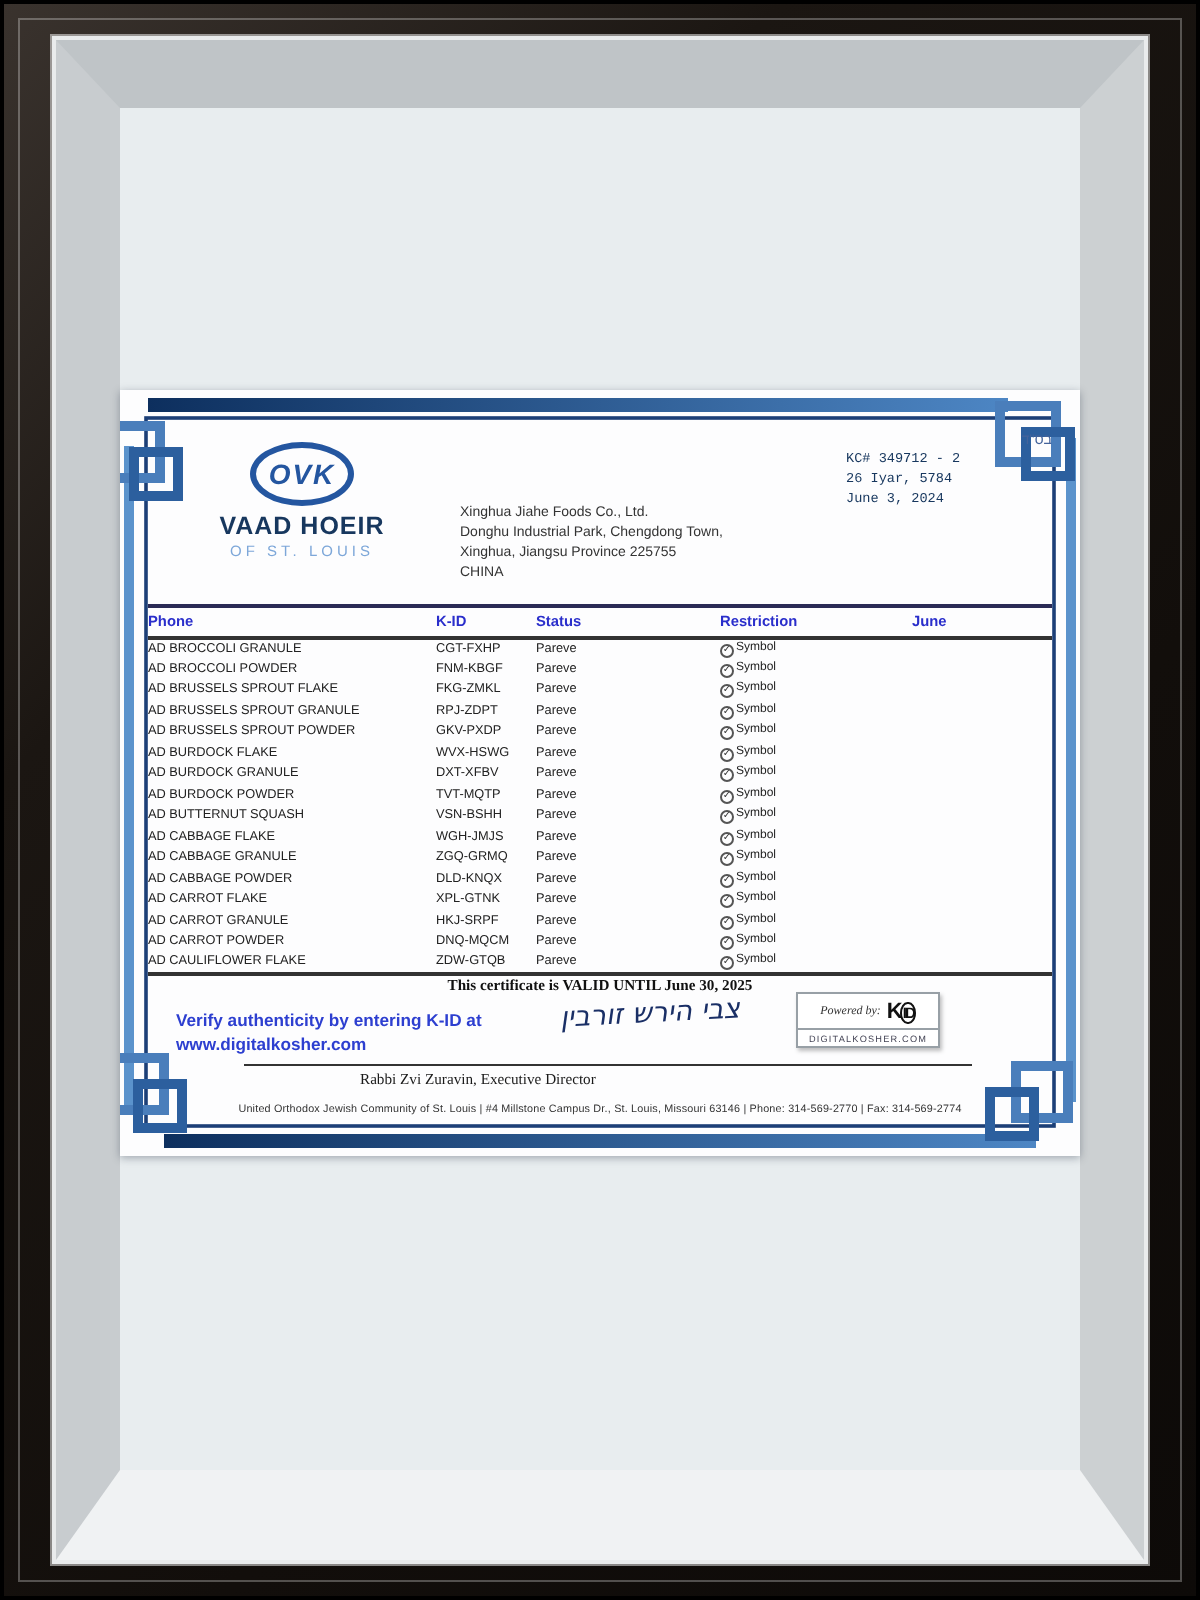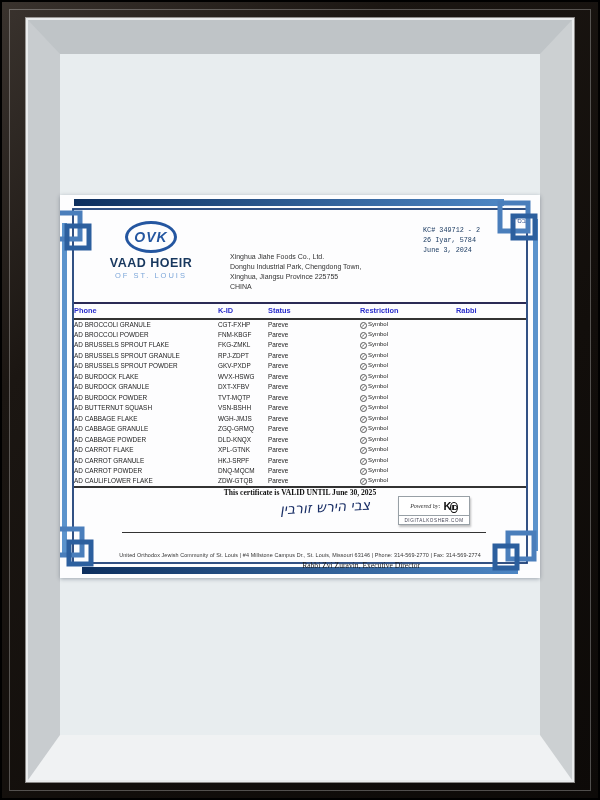--- a/index.html
+++ b/index.html
@@ -57,22 +57,22 @@
   .valid { position:absolute; left:0; top:293px; width:480px; text-align:center;
     font-family:"Liberation Serif", serif; font-weight:bold; font-size:7.6px; color:#111; }
 
   .verify { position:absolute; left:28px; top:310px; font-size:8.6px; font-weight:bold;
     color:#2d3fd0; line-height:1.35; }
 
   .sig-script { position:absolute; left:175px; top:304px; width:180px; text-align:center;
     font-size:14px; font-style:italic; color:#1a2f66; transform:rotate(-3deg);
     font-family:"DejaVu Sans", sans-serif; }
   .sig-line { position:absolute; left:62px; top:337px; width:364px; border-top:1.3px solid #333; }
-  .signatory { position:absolute; left:120px; top:340px; width:240px; text-align:right;
-    font-family:"Liberation Serif", serif; font-size:7.6px; color:#1a1a1a;margin-top:26px; }
+  .signatory { position:absolute; left:120px; top:340px; width:240px; text-align:left;
+    font-family:"Liberation Serif", serif; font-size:7.6px; color:#1a1a1a; }
 
   .badge { position:absolute; left:338px; top:301px; width:72px; border:1px solid #98a0a6;
     background:#fff; box-shadow:1px 1.5px 2px rgba(0,0,0,.25); }
   .badge-top { display:flex; align-items:center; justify-content:center; gap:3px; padding:2.5px 2px; }
   .badge-pby { font-family:"Liberation Serif", serif; font-style:italic; font-size:6px; color:#333; }
   .badge-k { font-weight:bold; font-size:11px; color:#111; letter-spacing:-1px; }
   .badge-id { display:inline-block; border:1.6px solid #111; border-radius:50%; font-weight:bold;
     font-size:7.5px; color:#111; padding:0 0; line-height:9px; }
   .badge-bottom { border-top:1px solid #98a0a6; text-align:center; font-size:4.6px;
     letter-spacing:.6px; color:#445; padding:1.5px 0; }
@@ -153,21 +153,21 @@
                 <col class="c-status">
                 <col class="c-restr">
                 <col class="c-size">
             </colgroup>
             <thead>
               <tr>
                 <th>Phone</th>
                 <th>K-ID</th>
                 <th>Status</th>
                 <th>Restriction</th>
-                <th>Rabbi</th>
+                <th>June</th>
               </tr>
             </thead>
             <tbody>
             <tr>
               <td>AD BROCCOLI GRANULE</td>
               <td>CGT-FXHP</td>
               <td>Pareve</td>
               <td>
                 <span class="circ">✓</span><span class="sym-label">Symbol</span>
               </td>
@@ -321,20 +321,24 @@
               <td>
                 <span class="circ">✓</span><span class="sym-label">Symbol</span>
               </td>
               <td></td>
             </tr>
           </tbody>
           </table>
 
           <div class="valid">This certificate is VALID UNTIL  June 30, 2025</div>
 
+          <div class="verify">
+            <div>Verify authenticity by entering K-ID at</div>
+            <div>www.digitalkosher.com</div>
+          </div>
 
           <div class="sig-script">צבי הירש זורבין</div>
           <div class="sig-line"></div>
           <div class="signatory">Rabbi Zvi Zuravin, Executive Director</div>
 
           <div class="badge">
             <div class="badge-top">
               <span class="badge-pby">Powered by:</span>
               <span class="badge-k">
                 <span>K</span><span class="badge-id">ID</span>

